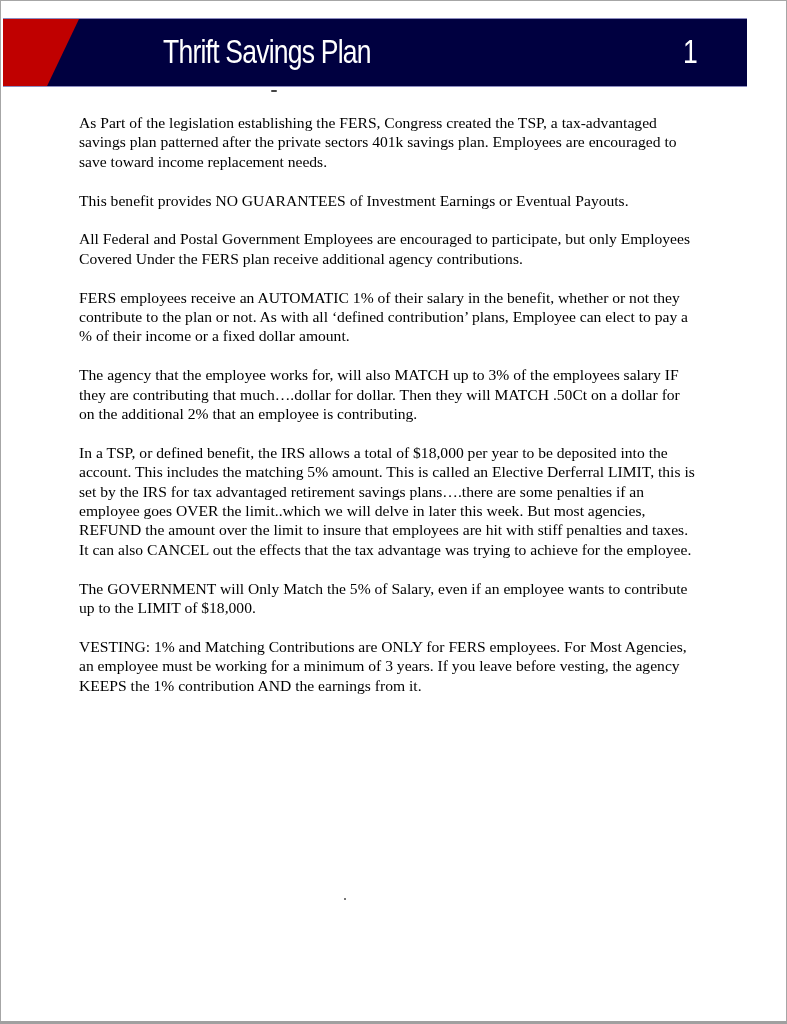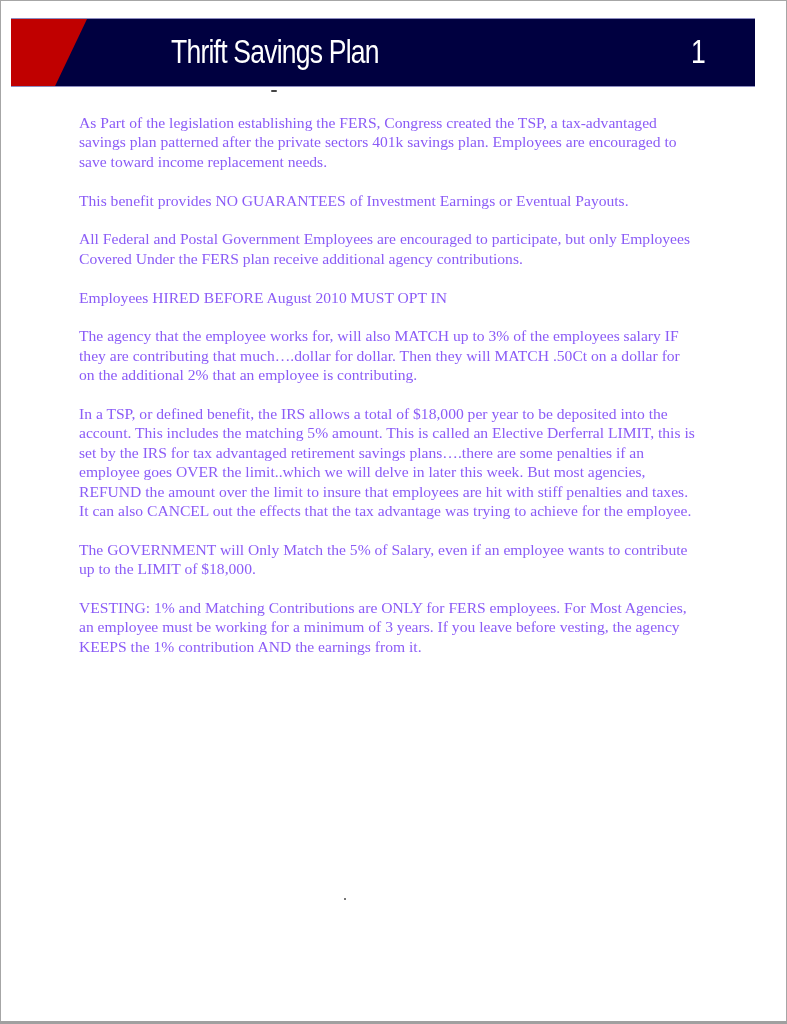--- a/index.html
+++ b/index.html
@@ -1,43 +1,43 @@
 <!DOCTYPE html>
 <html><head>
 <meta charset="utf-8">
 <style>
   html, body { margin:0; padding:0; }
   body { width:787px; height:1024px; background:#ffffff; position:relative; overflow:hidden; }
   .frame { position:absolute; left:0; top:0; width:785px; height:1022px; border:1px solid #a6a6a6; background:#fff; }
   .frame-bottom { position:absolute; left:0; bottom:0; width:787px; height:3px; background:#a0a0a0; }
-  .banner { position:absolute; left:10px; top:17px; width:744px; height:67px; background:#000040; overflow:hidden; border-top:1px solid #8c8cc0; border-bottom:1px solid #8c8cc0; }
+  .banner { position:absolute; left:2px; top:17px; width:744px; height:67px; background:#000040; overflow:hidden; border-top:1px solid #8c8cc0; border-bottom:1px solid #8c8cc0; }
   .banner .red { position:absolute; left:0; top:0; width:76px; height:67px; background:#c00000; clip-path:polygon(0 0, 100% 0, 58% 100%, 0 100%); }
   .banner .title { position:absolute; left:160px; top:10px; font-family:"Liberation Sans", sans-serif; font-size:34px; color:#fff; letter-spacing:-1px; transform:scaleX(0.78); transform-origin:left center; line-height:44px; }
   .banner .pagenum { position:absolute; left:680px; top:10px; font-family:"Liberation Sans", sans-serif; font-size:34px; color:#fff; transform:scaleX(0.78); transform-origin:left center; line-height:44px; }
   .tick { position:absolute; left:270px; top:89px; width:6px; height:2px; background:#444; border-radius:1px; }
-  .content { position:absolute; left:78px; top:112px; width:620px; font-family:"Liberation Serif", serif; font-size:15.6px; line-height:19.4px; color:#8b5cf6; }
+  .content { position:absolute; left:78px; top:112px; width:620px; font-family:"Liberation Serif", serif; font-size:15.6px; line-height:19.4px; color:#000000; }
   .content p { margin:0 0 19.4px 0; }
   .dot { position:absolute; left:343px; top:897px; width:2px; height:2px; background:#777; }
 </style>
 </head>
 <body>
 
 <div class="frame">
   <div class="banner">
     <div class="red"></div>
     <div class="title">Thrift Savings Plan</div>
     <div class="pagenum">1</div>
   </div>
   <div class="tick"></div>
 
   <div class="content">
     <p>As Part of the legislation establishing the FERS, Congress created the TSP, a tax-advantaged savings plan patterned after the private sectors 401k savings plan. Employees are encouraged to save toward income replacement needs.</p>
     <p>This benefit provides NO GUARANTEES of Investment Earnings or Eventual Payouts.</p>
     <p>All Federal and Postal Government Employees are encouraged to participate, but only Employees Covered Under the FERS plan receive additional agency contributions.</p>
-    <p>Employees HIRED BEFORE August 2010 MUST OPT IN</p>
+    <p>FERS employees receive an AUTOMATIC 1% of their salary in the benefit, whether or not they contribute to the plan or not.  As with all ‘defined contribution’ plans, Employee can elect to pay a % of their  income or a fixed dollar amount.</p>
     <p>The agency that the employee works for, will also MATCH up to 3% of the employees salary IF they are contributing that much….dollar for dollar.  Then they will MATCH  .50Ct on a dollar for  on the additional 2% that an employee is contributing.</p>
     <p>In a TSP, or defined benefit, the IRS allows a total of $18,000 per year to be deposited into the account.  This includes the matching 5% amount.  This is called an Elective Derferral LIMIT, this is set by the IRS for tax advantaged retirement savings plans….there are some penalties if an employee goes OVER the limit..which we will delve in later this week.  But most agencies, REFUND the amount over the limit to insure that employees are hit with stiff penalties and taxes.  It can also CANCEL out the effects that the tax advantage was trying to achieve for the employee.</p>
     <p>The GOVERNMENT will Only Match the 5% of Salary, even if an employee wants to contribute up to the LIMIT of $18,000.</p>
     <p>VESTING:  1% and Matching Contributions are ONLY for FERS employees.  For Most Agencies, an employee must be working for a minimum of 3 years.  If you leave before vesting, the agency KEEPS the 1% contribution AND the earnings from it.</p>
   </div>
   <div class="dot"></div>
 </div>
 <div class="frame-bottom"></div>
 
 </body></html>

